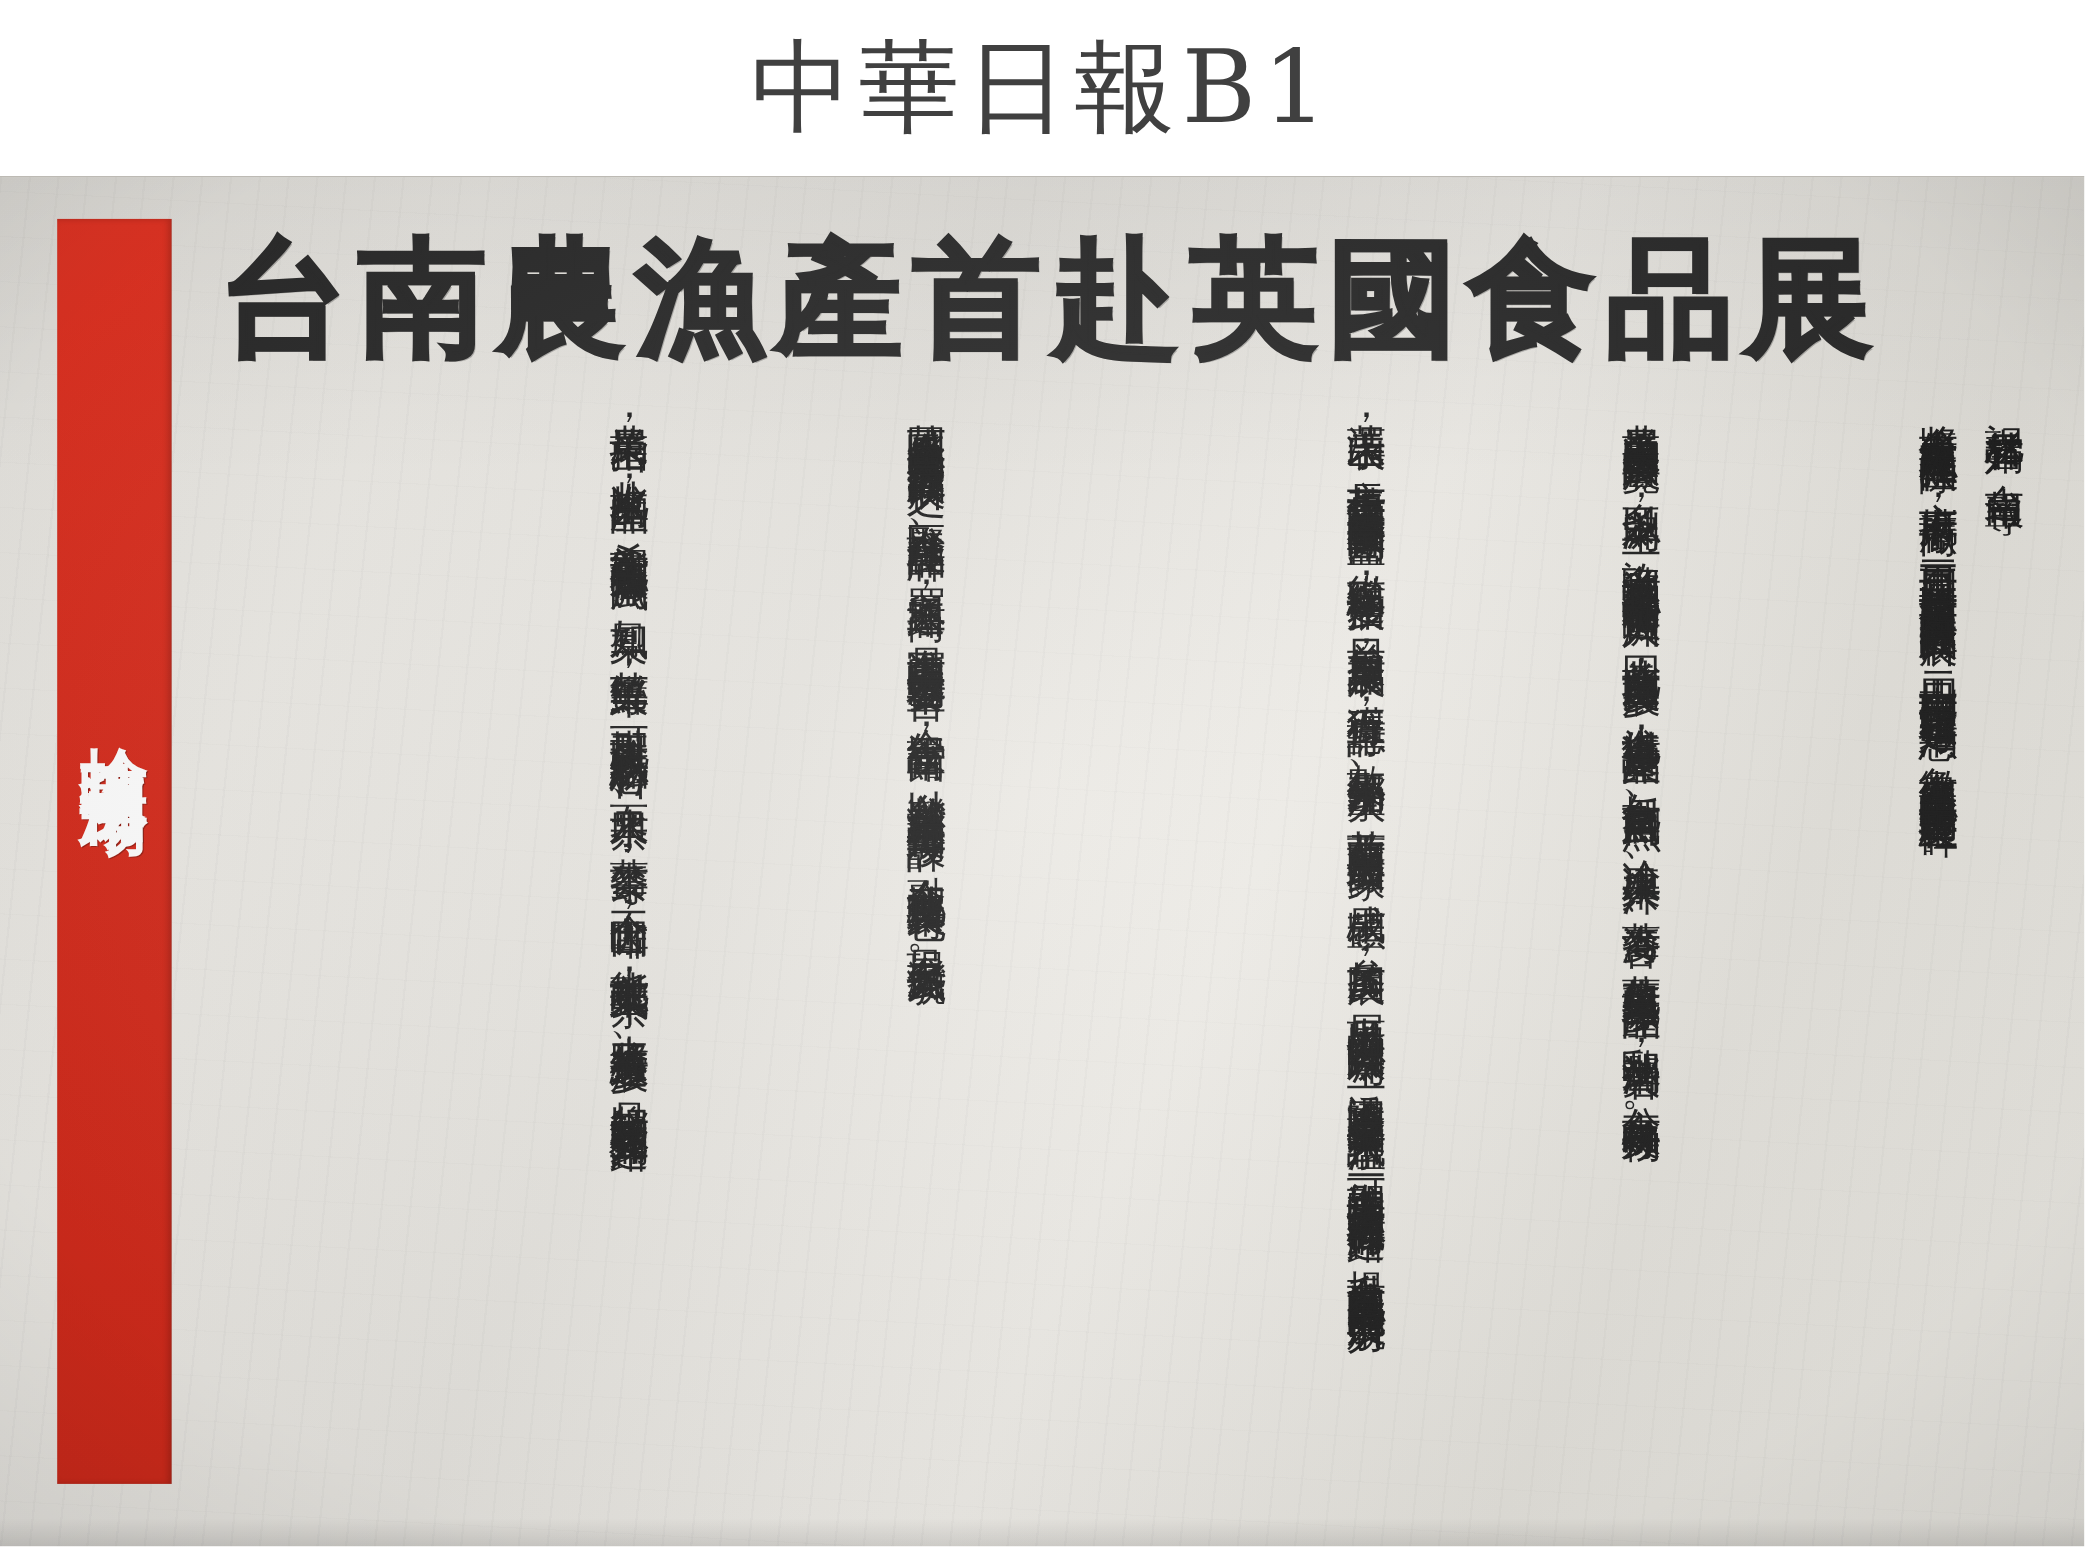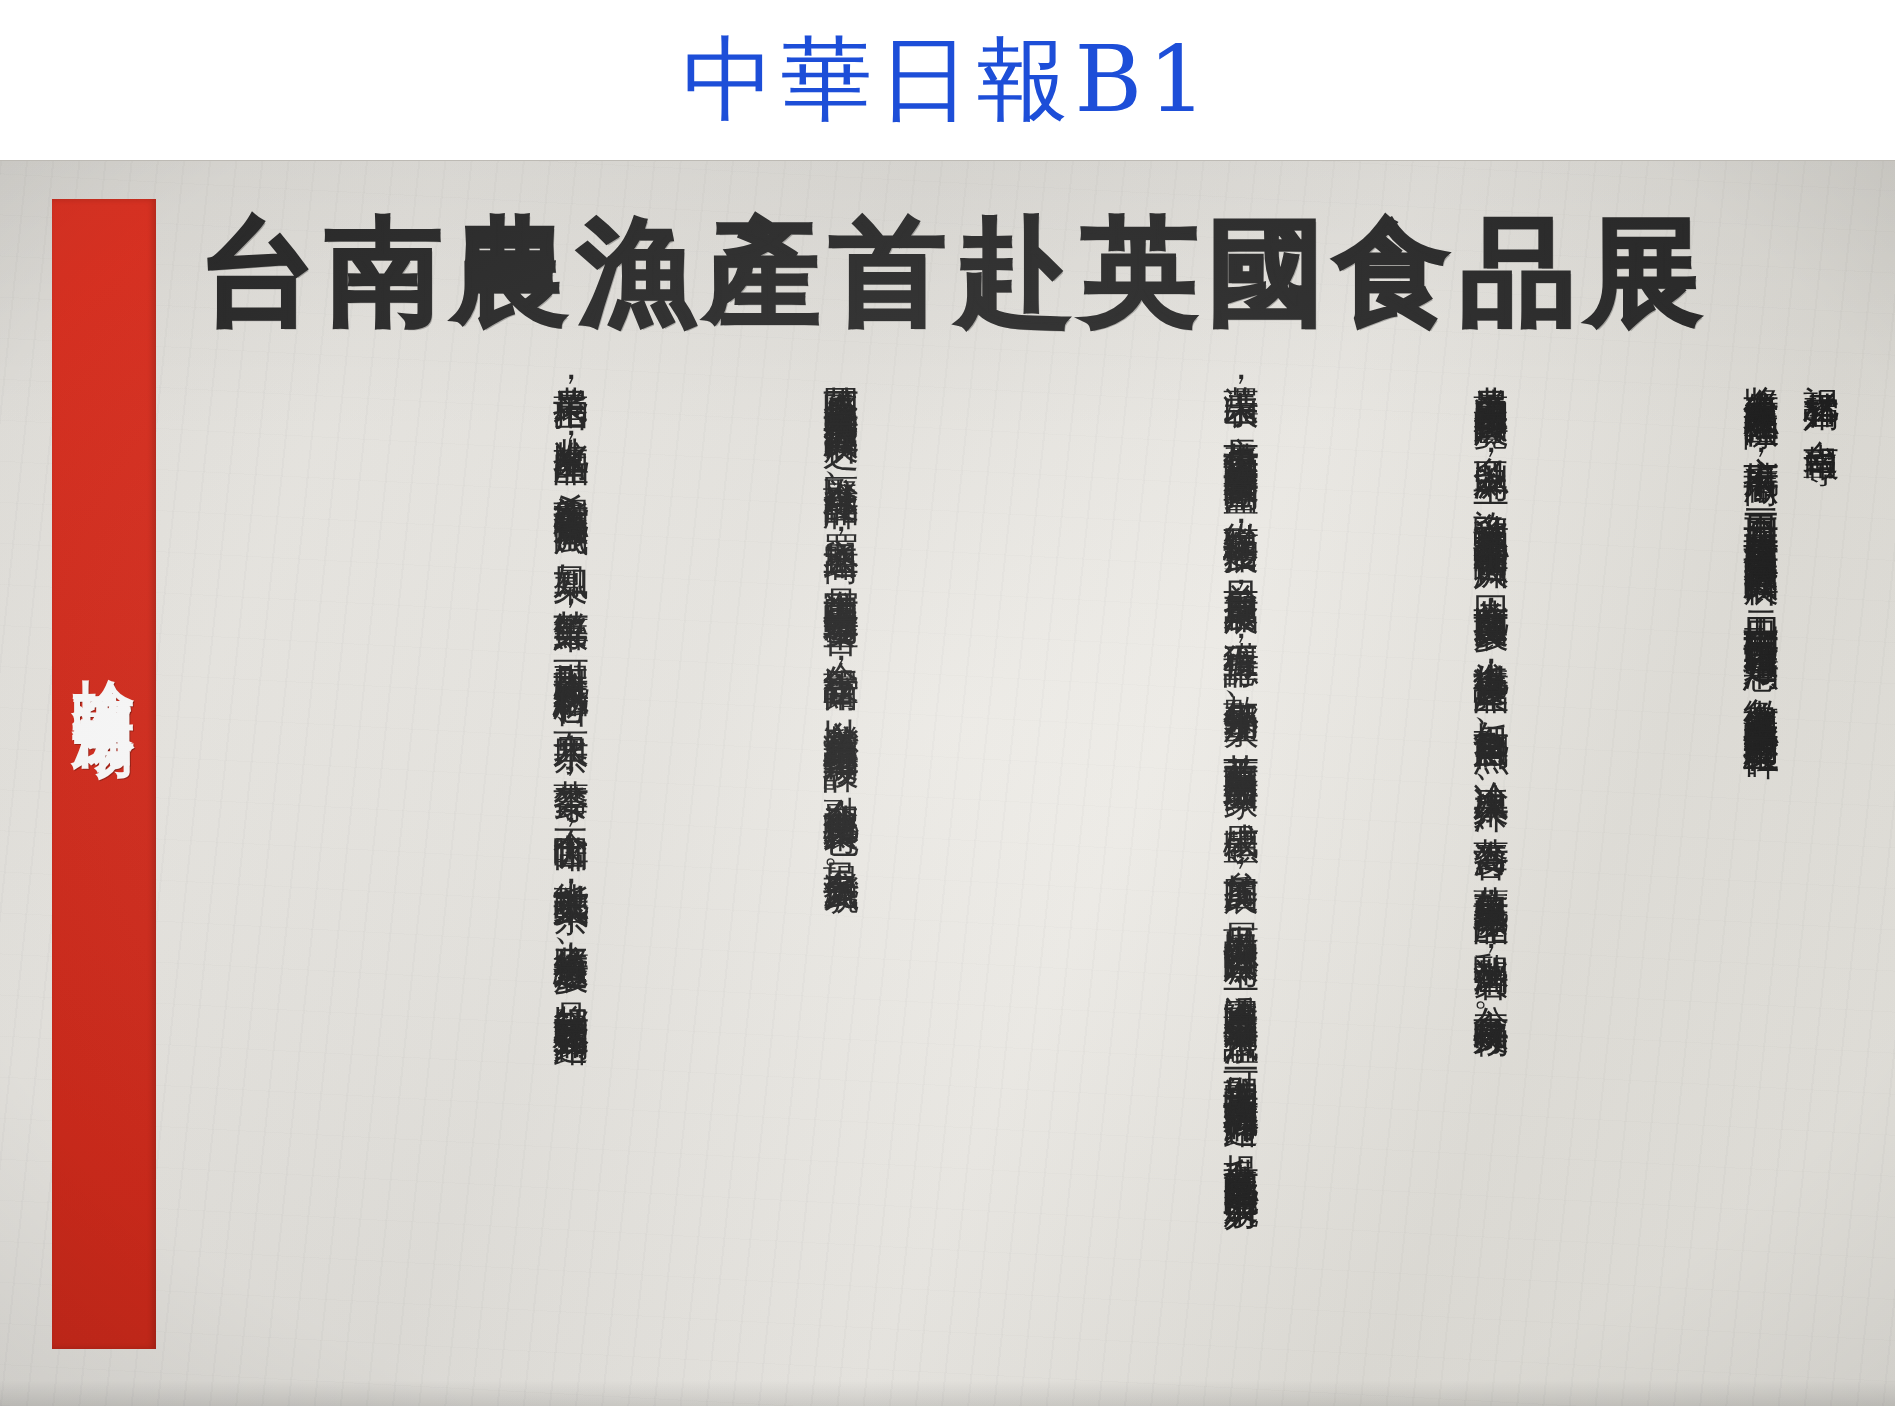--- a/index.html
+++ b/index.html
@@ -19,21 +19,21 @@
   .page-header {
     width: 100%;
     height: 160px;
     background: #ffffff;
     display: flex;
     align-items: center;
     justify-content: center;
     box-sizing: border-box;
   }
   .page-header .title {
-    color: #1d4ed8;
+    color: #404040;
     font-family: "DejaVu Serif", serif;
     font-size: 92px;
     line-height: 1;
     letter-spacing: 6px;
     font-weight: 400;
     white-space: nowrap;
   }
 
   
   .clipping {

